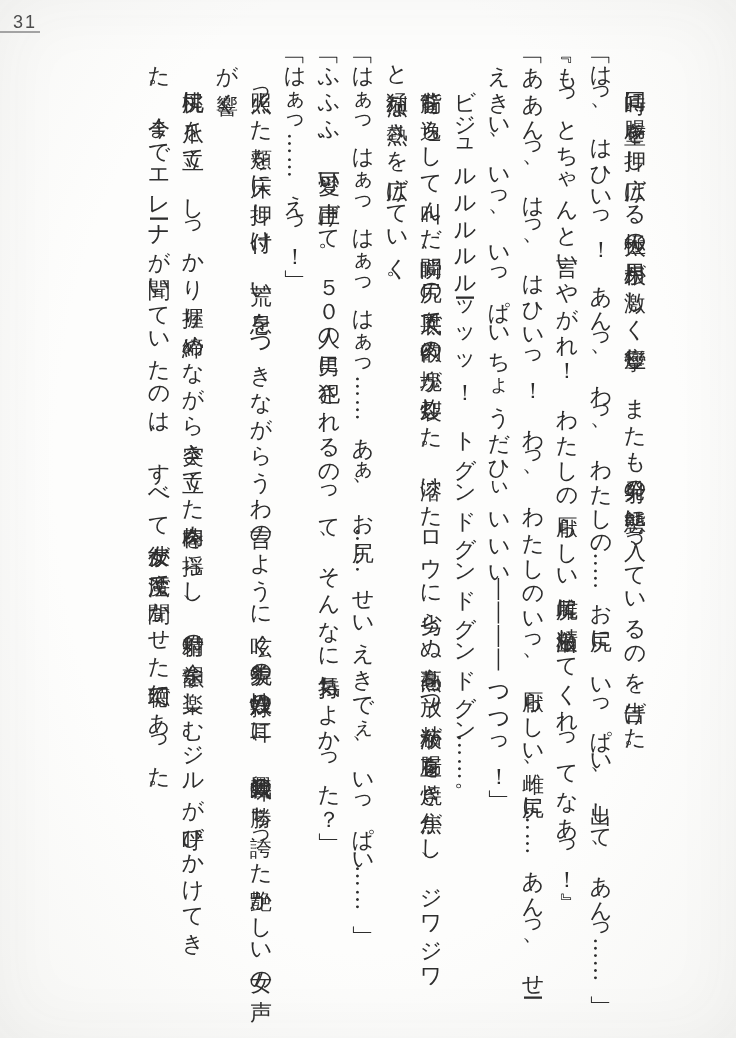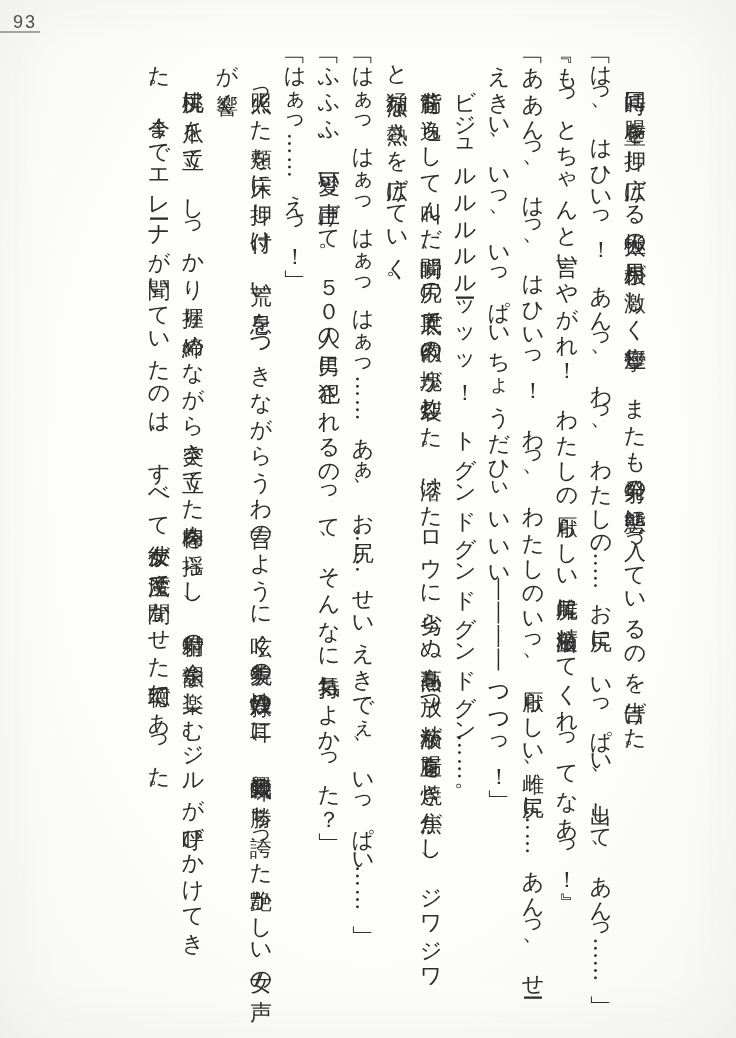--- a/index.html
+++ b/index.html
@@ -60,21 +60,21 @@
   }
   .para.tight {
     letter-spacing: 0.28px;
   }
 </style>
 </head>
 <body>
 
 <div class="page">
 
-  <div class="page-number">93</div>
+  <div class="page-number">31</div>
   <div class="page-number-rule"></div>
 
   <div class="text-block">
     <p class="para indent">同時に腸壁を押し広げる極太の男根が激しく痙攣し、またも発射の態勢に入っているのを告げた。</p>
     <p class="para tight">「はっ、はひいっ！　あんっ、わっ、わたしの……お尻に、いっぱい、出して、あんっ……」</p>
     <p class="para">『もっとちゃんと言いやがれ！　わたしの厭らしい雌尻に精液出してくれってなあっ！』</p>
     <p class="para">「ああんっ、はっ、はひいっ！　わっ、わたしのいっ、厭らしい雌、尻に……あんっ、せーえきい、いっ、いっぱいちょうだひぃいいい――――つつっ！」</p>
     <p class="para indent">ビジュルルルルルーッッッ！　トグンドグンドグンドグン……。</p>
     <p class="para indent">背筋を逸らして叫んだ瞬間、尻の奥底で肉欲の塊が炸裂した。溶けたロウに劣らぬ高熱を放つ粘液が直腸を焼き焦がし、ジワジワと猛烈な熱さを広げていく。</p>
     <p class="para">「はぁっはぁっはぁっはぁっ……あぁ、お尻……せいえきでぇ、いっぱい……」</p>

